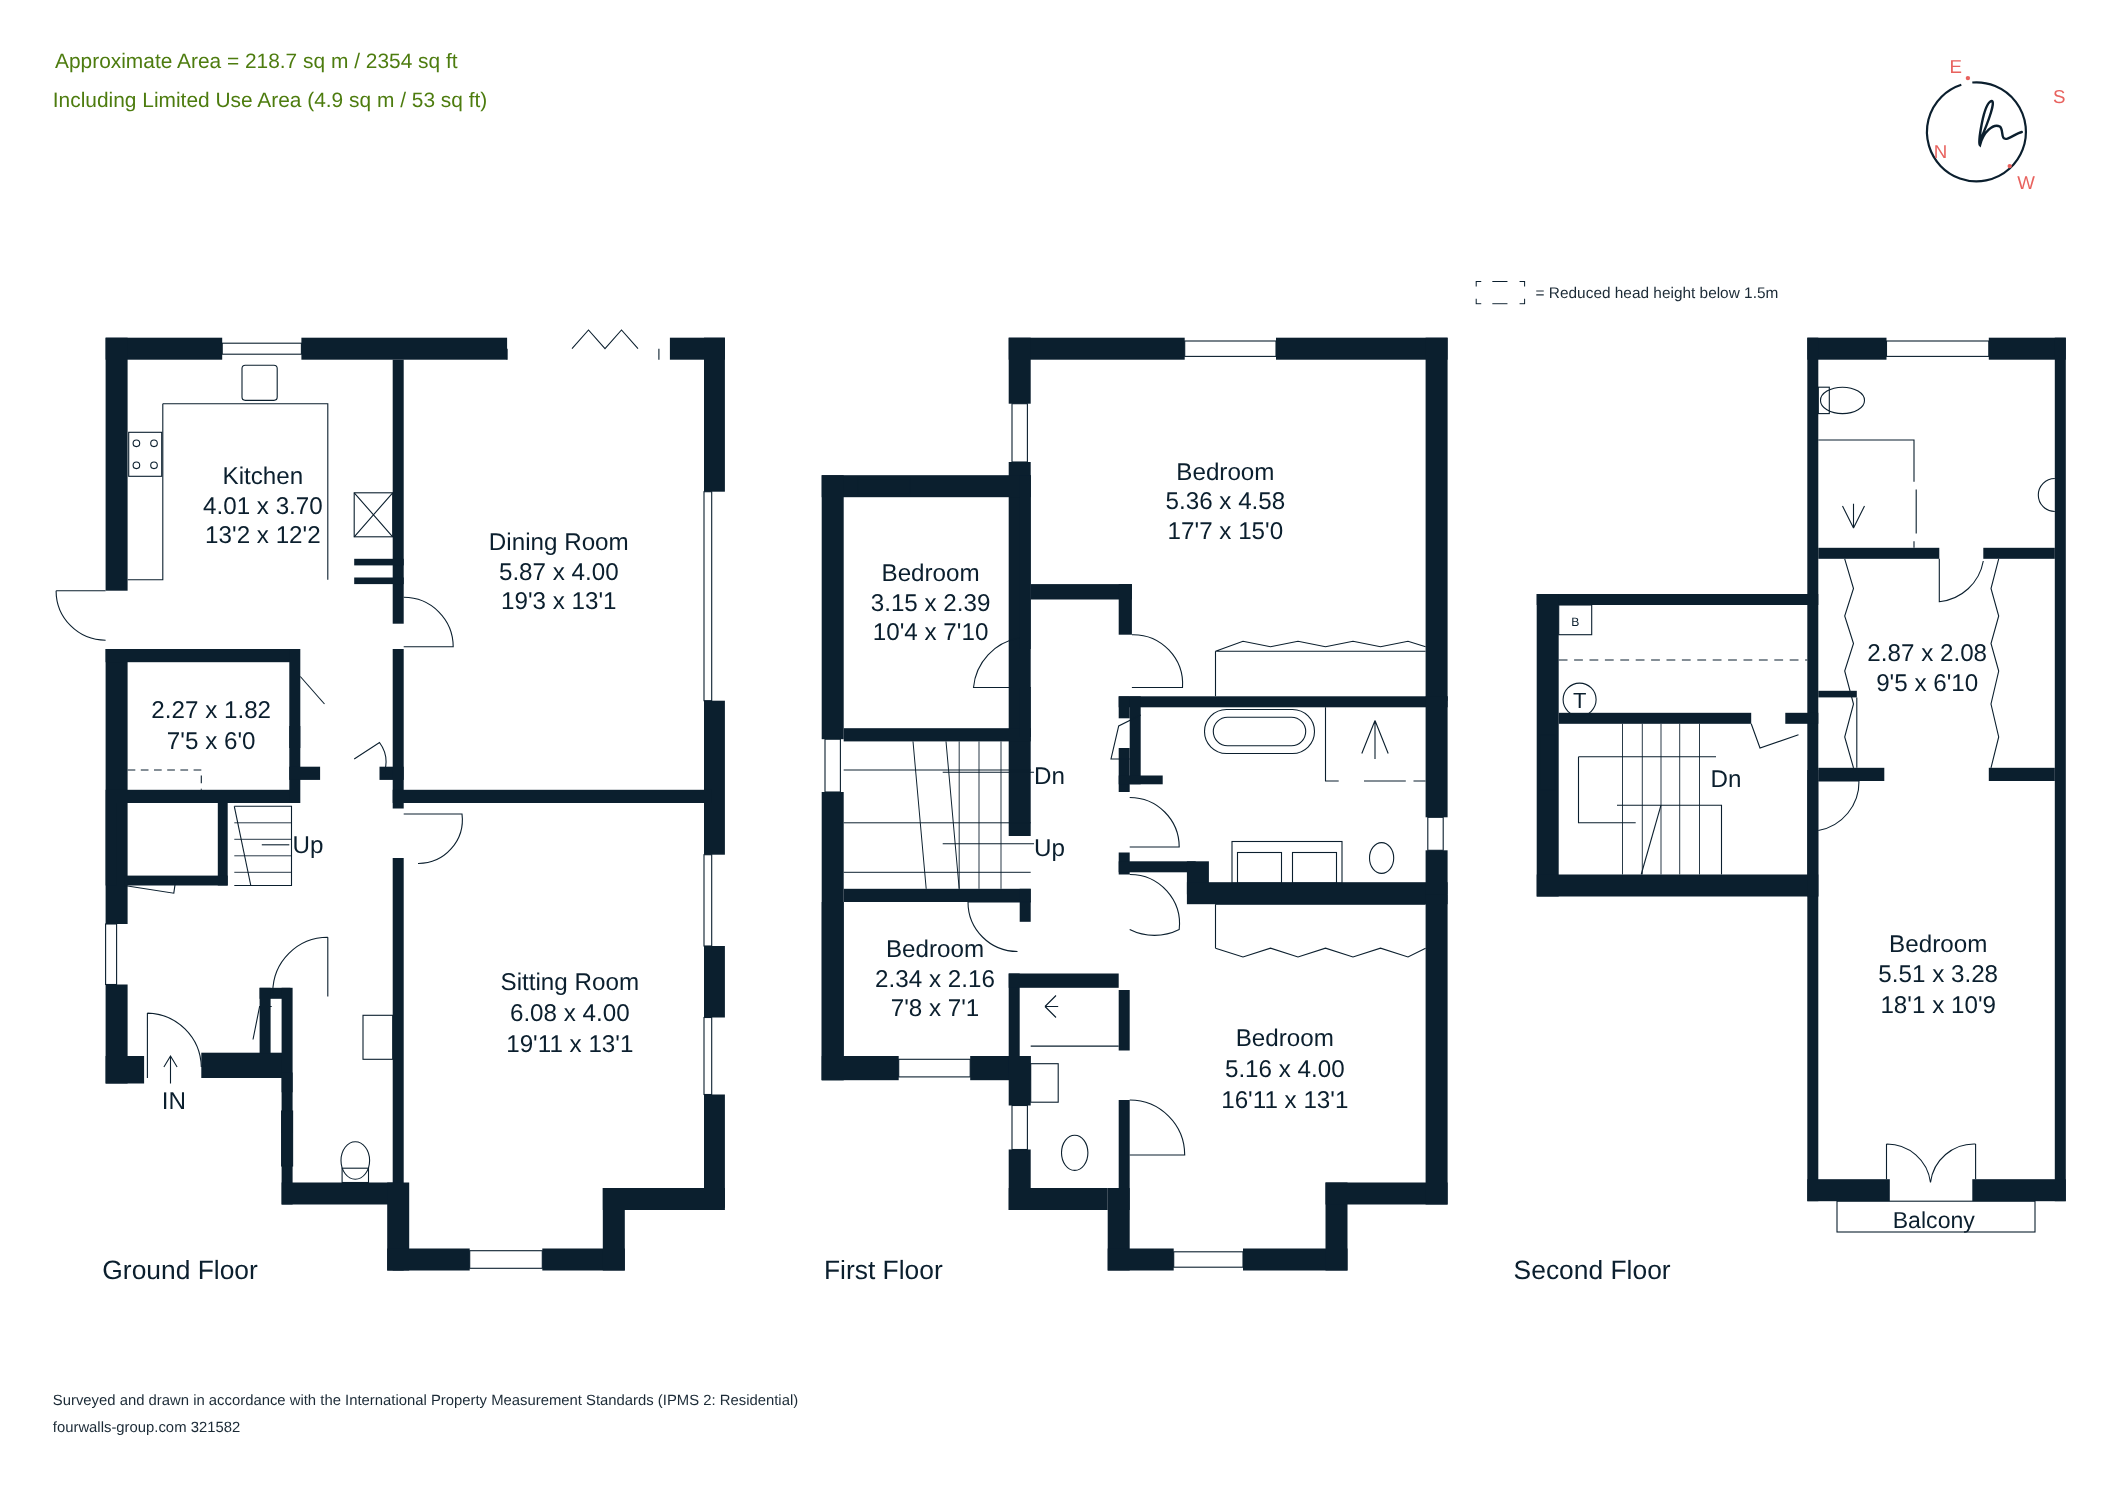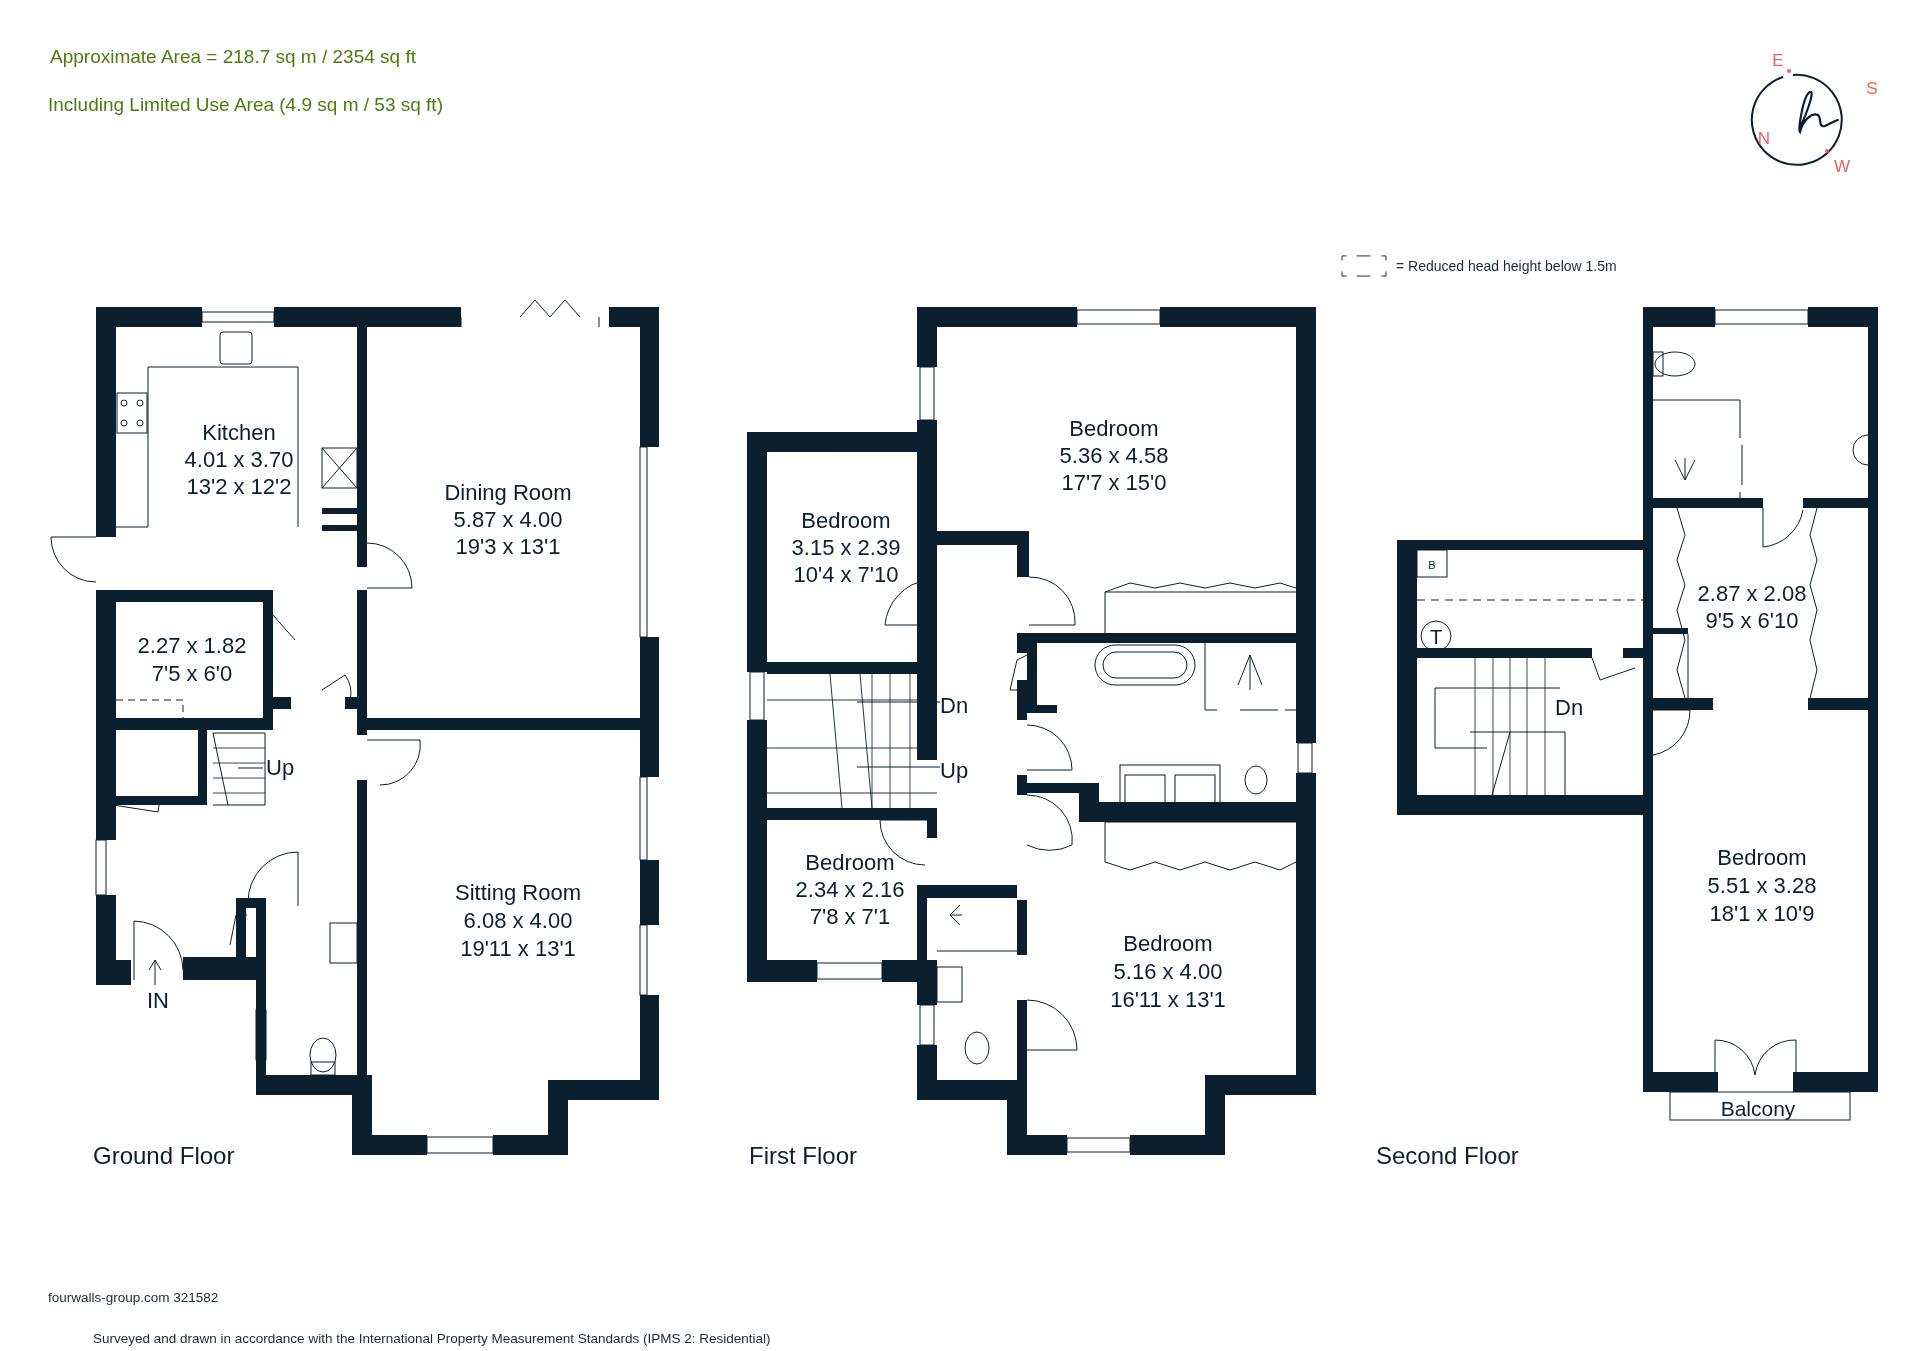--- a/index.html
+++ b/index.html
@@ -1,22 +1,22 @@
 <!DOCTYPE html>
 <html><head>
 <meta charset="utf-8">
 <style>
   html, body { margin:0; padding:0; background:#ffffff; }
   body { width:1920px; height:1351px; position:relative; overflow:hidden;
          font-family:"Liberation Sans", "DejaVu Sans", sans-serif; color:#0b1f2e; }
   .hdr { position:absolute; left:48px; font-size:19px; color:#4d7c0f; }
   .hdr.l1 { top:46px; left:50px; }
-  .hdr.l2 { top:94px; }
+  .hdr.l2 { top:81px; }
   .foot { position:absolute; left:48px; font-size:13.5px; color:#1b2a36; }
-  .foot.l1 { top:1331px;margin-left:45px; }
+  .foot.l1 { top:1265px; }
   .foot.l2 { top:1290px; }
   .legend { position:absolute; left:1339px; top:255px; display:flex; align-items:center; gap:7px; font-size:14px; color:#1b2a36; }
   .legend .box { width:50px; height:22px; position:relative; }
   .floor-title { position:absolute; font-size:24px; color:#0b1f2e; }
   svg.plan { position:absolute; left:0; top:0; }
   .room-label { font-family:"Liberation Sans", "DejaVu Sans", sans-serif; fill:#0b1f2e; }
 </style>
 </head>
 <body>
 

